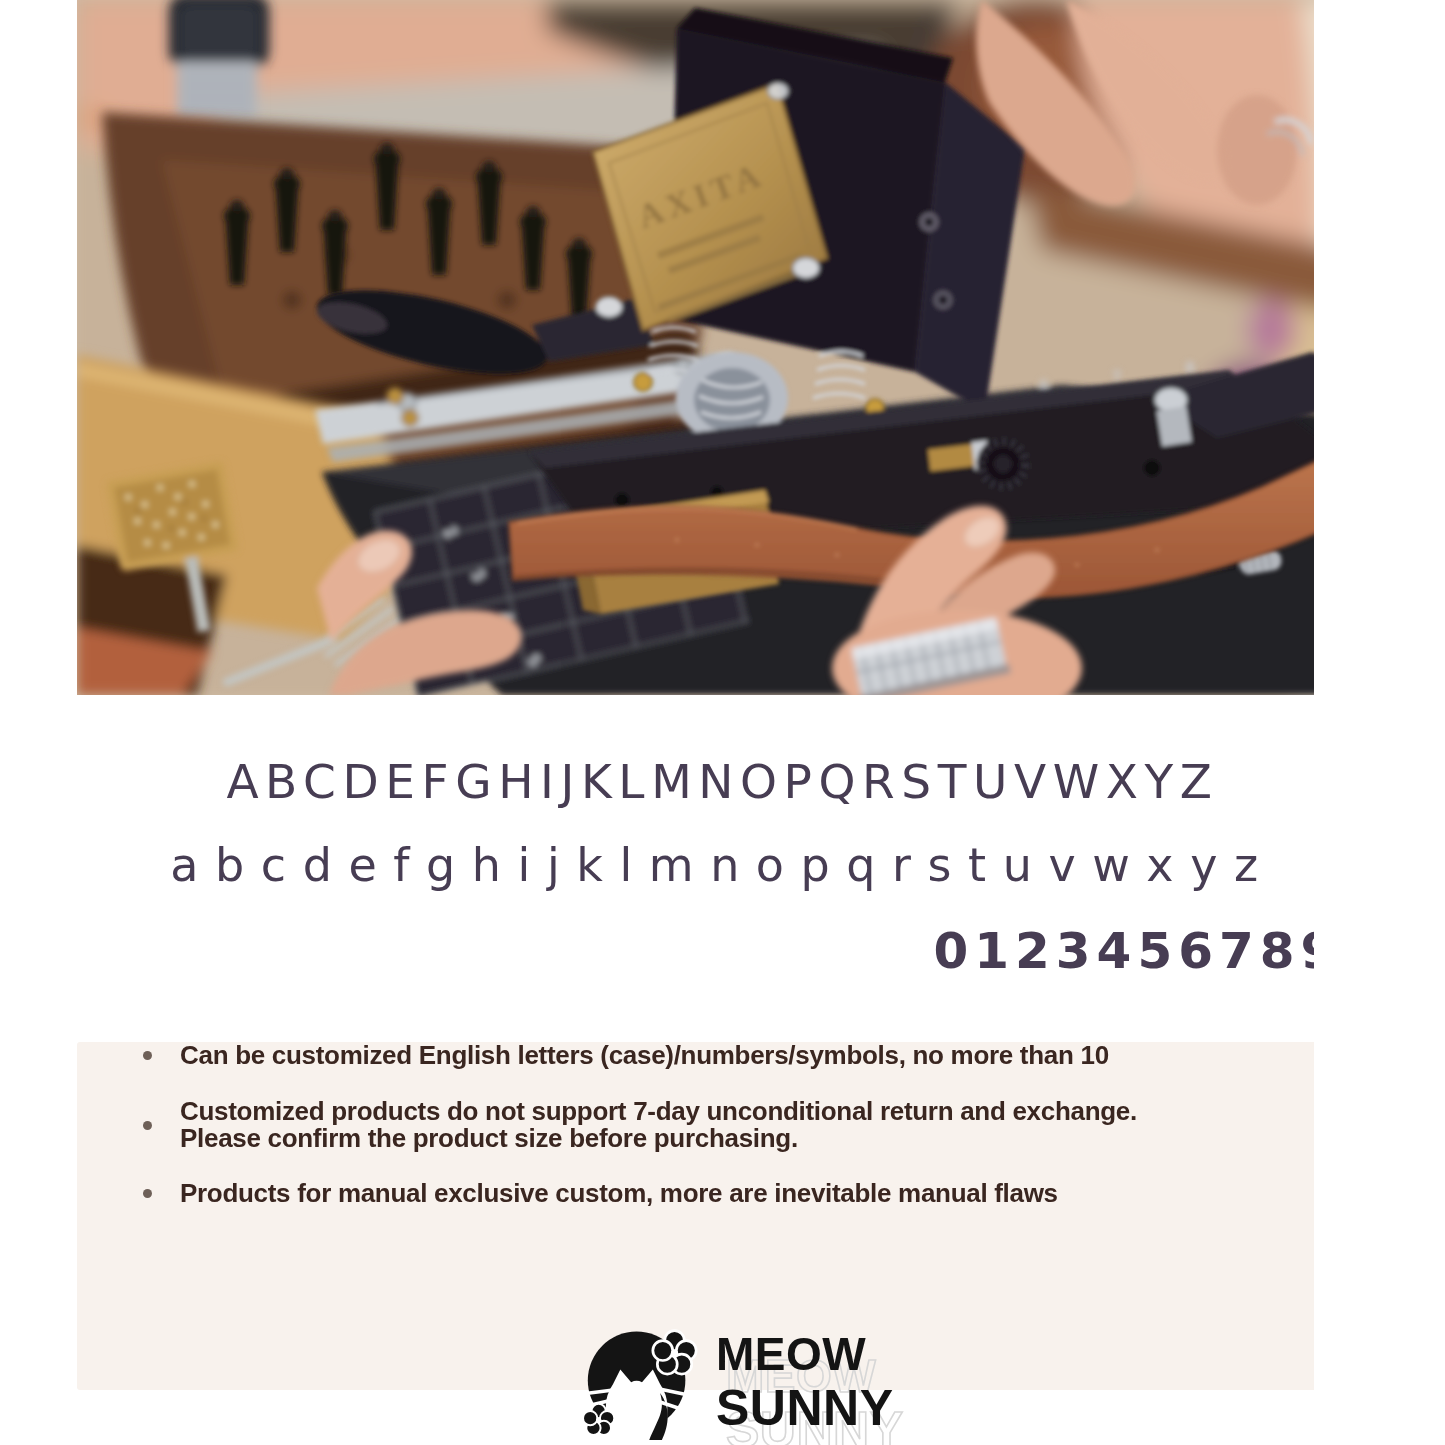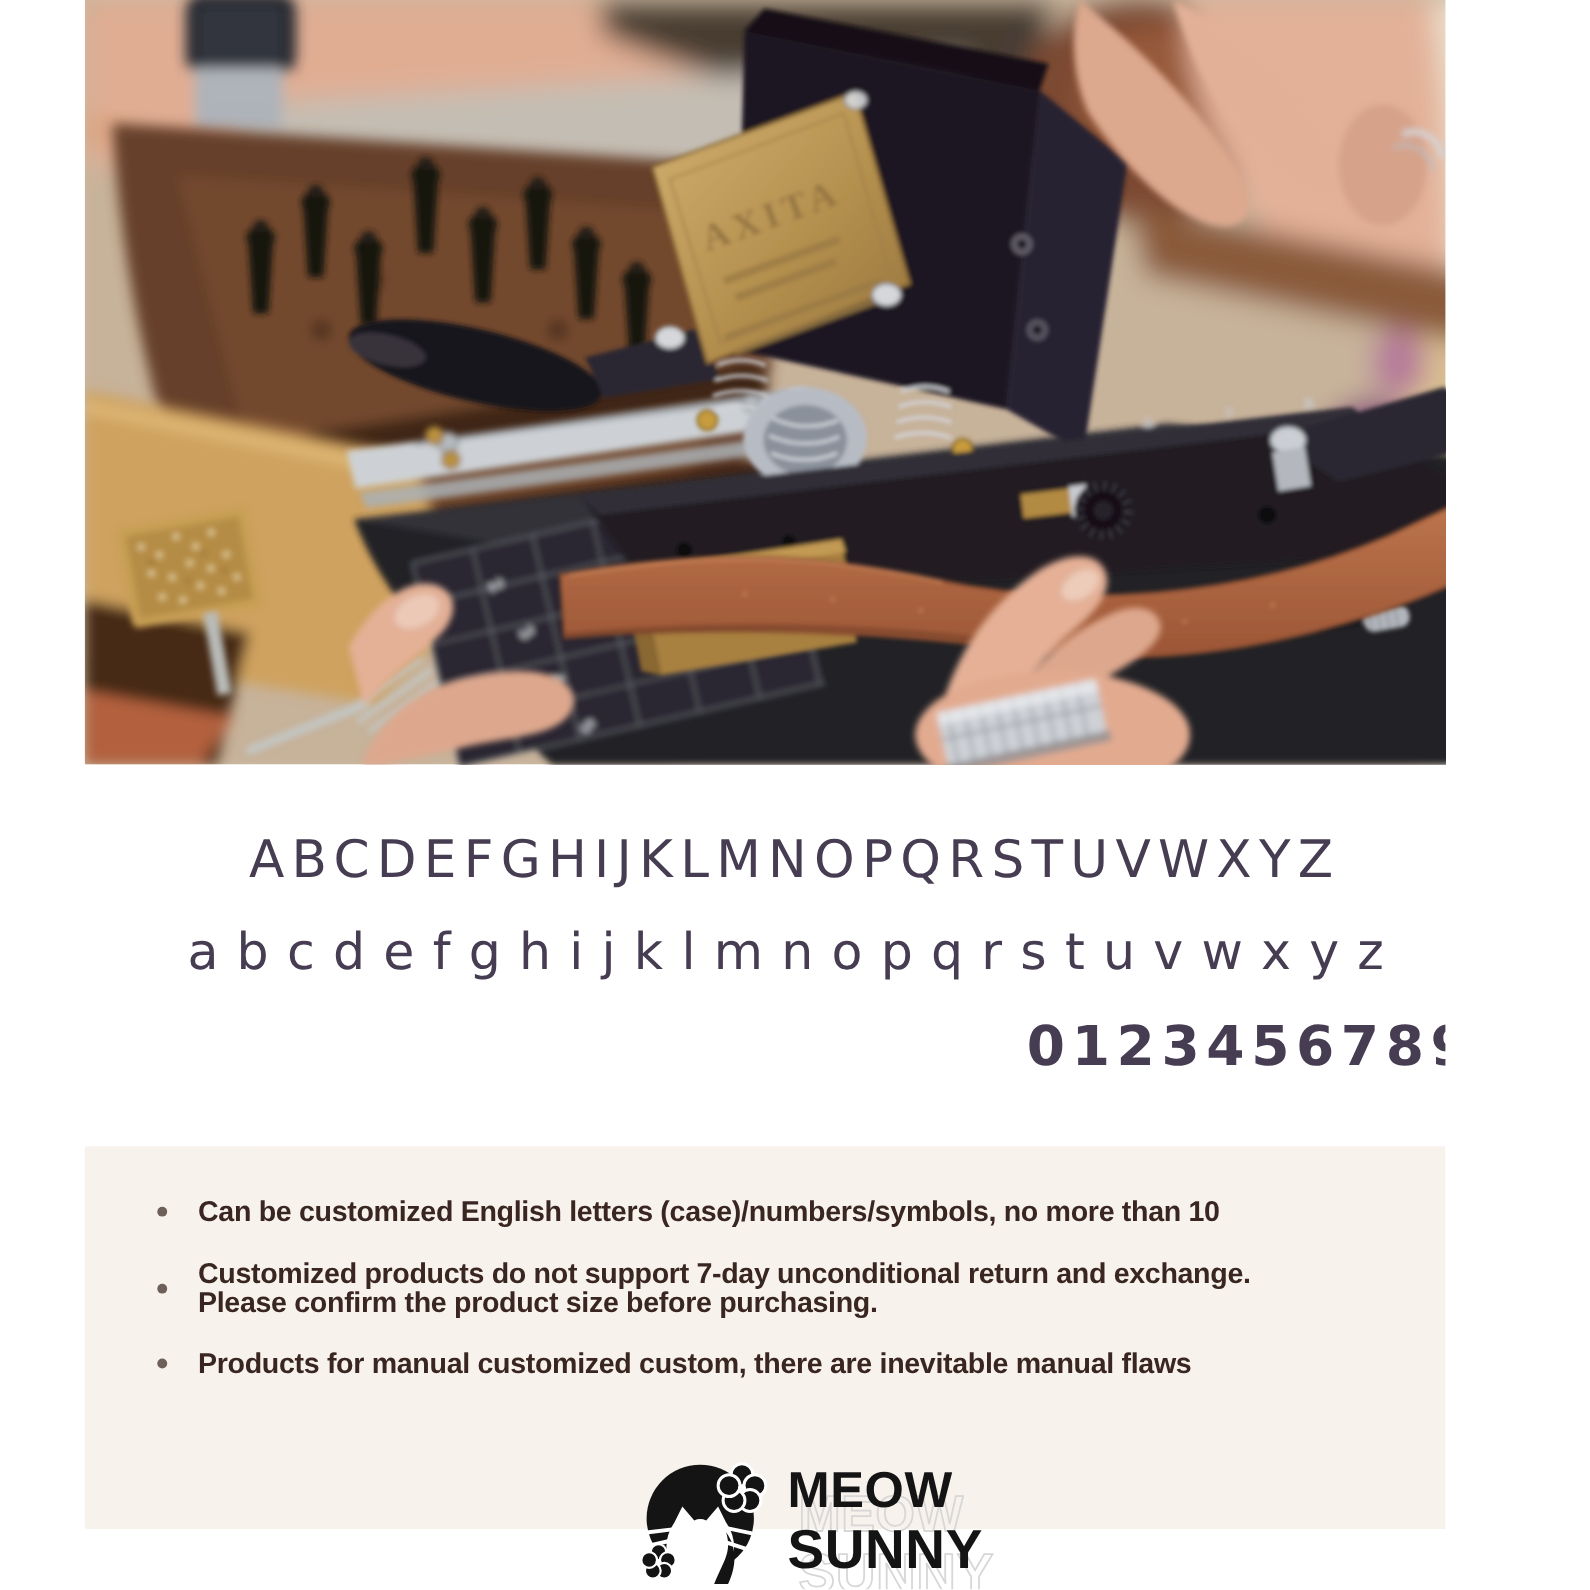--- a/index.html
+++ b/index.html
@@ -11,21 +11,21 @@
   
   .spec{position:absolute;left:0;width:1445px;text-align:center;
         font-family:"DejaVu Sans",sans-serif;color:#473d53;white-space:nowrap;}
   .spec-upper{top:754px;font-size:47px;letter-spacing:0.14em;font-weight:400;}
   .spec-lower{top:838px;font-size:46px;letter-spacing:0.36em;font-weight:400;}
   .spec-nums{top:922px;font-size:50px;letter-spacing:0.12em;font-weight:700;text-align:right;}
   .spec-nums .hearts{letter-spacing:0.08em;margin-left:0.12em;}
 
   
   .notes{position:absolute;left:77px;top:1042px;width:1293px;height:348px;
-         background:#f8f2ed;border-radius:3px;box-sizing:border-box;padding-top:46px;}
+         background:#f8f2ed;border-radius:3px;box-sizing:border-box;}
   .note{display:flex;align-items:center;}
   .note .dot{width:9px;height:9px;border-radius:50%;background:#6e6058;
              margin-left:66px;margin-right:28px;flex-shrink:0;}
   .note p{margin:0;font-weight:bold;font-size:26px;line-height:27px;color:#3a2620;
           white-space:pre-line;letter-spacing:-0.3px;}
   .note-1{margin-bottom:29px;}
   .note-2{margin-bottom:21px;}
   .note-3{margin-bottom:28px;}
 
   
@@ -316,21 +316,21 @@
       <span class="dot"></span>
       <p>Can be customized English letters (case)/numbers/symbols, no more than 10</p>
     </div>
     <div class="note note-3">
       <span class="dot"></span>
       <p>Customized products do not support 7-day unconditional return and exchange.
 Please confirm the product size before purchasing.</p>
     </div>
     <div class="note note-4">
       <span class="dot"></span>
-      <p>Products for manual customized custom, there are inevitable manual flaws</p>
+      <p>Products for manual exclusive custom, more are inevitable manual flaws</p>
     </div>
   </div>
 
   <div class="logo">
     <svg class="logo-icon" viewBox="0 0 124 124">
       <circle cx="56" cy="58" r="54" fill="#141414"></circle>
       <path d="M22,124 L22,86 Q22,74 30,62 L38,46 L50,60 Q56,57 62,60 L74,46 L82,62 Q90,74 90,86 L90,124 Z" fill="#ffffff"></path>
       <path d="M70,124 C80,100 88,92 82,72 C94,88 92,108 84,124 Z" fill="#141414"></path>
       <g stroke="#ffffff" stroke-width="4" stroke-linecap="round">
         <path d="M4,72 L28,69"></path>

